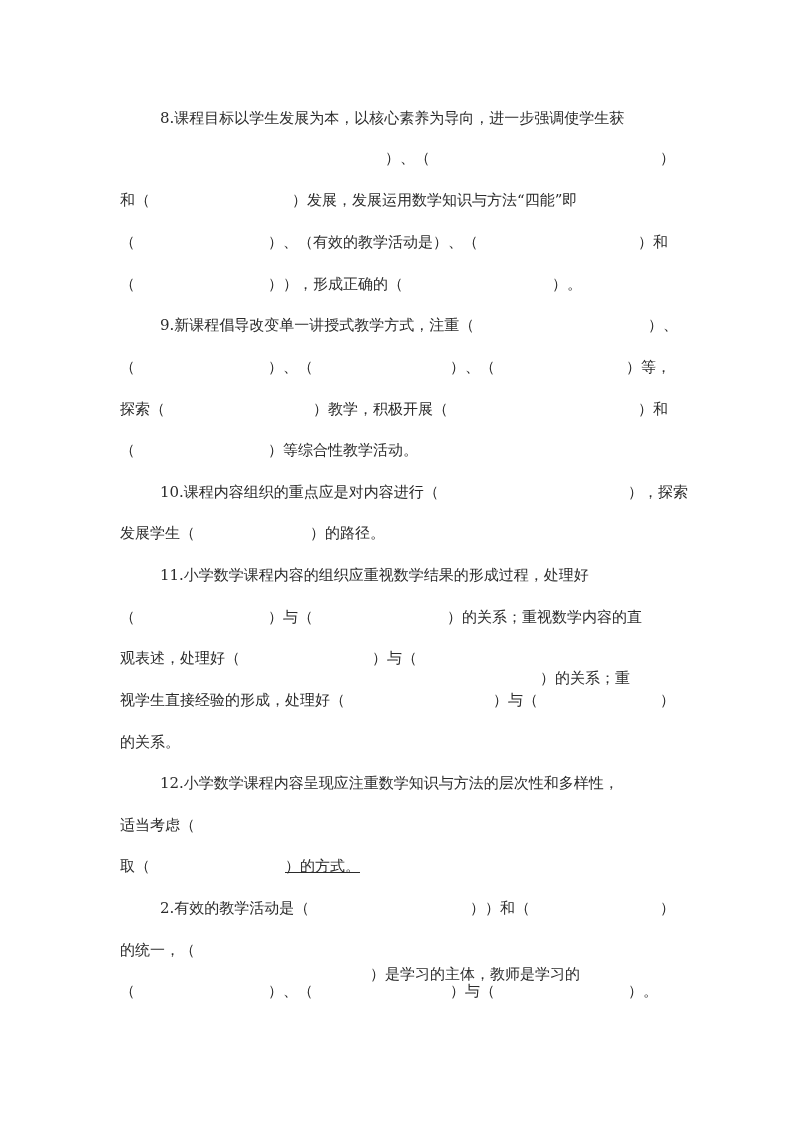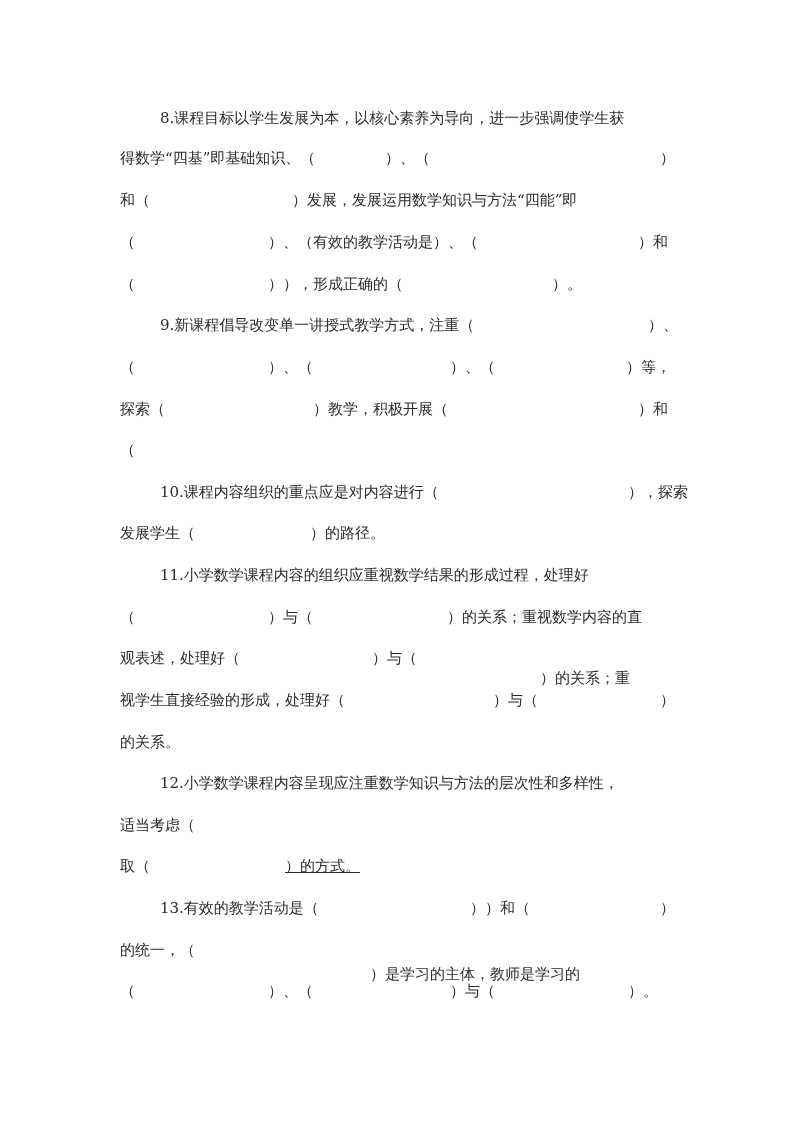--- a/index.html
+++ b/index.html
@@ -10,21 +10,20 @@
 </style>
 </head>
 <body>
 
 <div id="doc">
     <div>
       <div class="line" style="top: 106px;">
         <span class="seg" style="left: 40px;">8.课程目标以学生发展为本，以核心素养为导向，进一步强调使学生获</span>
       </div>
       <div class="line" style="top: 146px;">
-        <span class="seg" style="left: 0px;">得数学“四基”即基础知识、（</span>
         <span class="seg" style="left: 265px;">）、（</span>
         <span class="seg" style="left: 540px;">）</span>
       </div>
       <div class="line" style="top: 188px;">
         <span class="seg" style="left: 0px;">和（</span>
         <span class="seg" style="left: 172px;">）发展，发展运用数学知识与方法“四能”即</span>
       </div>
       <div class="line" style="top: 230px;">
         <span class="seg" style="left: 0px;">（</span>
         <span class="seg" style="left: 148px;">）、（有效的教学活动是）、（</span>
@@ -47,20 +46,21 @@
         <span class="seg" style="left: 330px;">）、（</span>
         <span class="seg" style="left: 506px;">）等，</span>
       </div>
       <div class="line" style="top: 397px;">
         <span class="seg" style="left: 0px;">探索（</span>
         <span class="seg" style="left: 193px;">）教学，积极开展（</span>
         <span class="seg" style="left: 518px;">）和</span>
       </div>
       <div class="line" style="top: 438px;">
         <span class="seg" style="left: 0px;">（</span>
+        <span class="seg" style="left: 148px;">）等综合性教学活动。</span>
       </div>
     </div>
     <div>
       <div class="line" style="top: 480px;">
         <span class="seg" style="left: 40px;">10.课程内容组织的重点应是对内容进行（</span>
         <span class="seg" style="left: 466px; margin-left: 42px;">），探索</span>
       </div>
       <div class="line" style="top: 521px;">
         <span class="seg" style="left: 0px;">发展学生（</span>
         <span class="seg" style="left: 190px;">）的路径。</span>
@@ -96,21 +96,21 @@
       <div class="line" style="top: 813px;">
         <span class="seg" style="left: 0px;">适当考虑（</span>
       </div>
       <div class="line" style="top: 854px;">
         <span class="seg" style="left: 0px;">取（</span>
         <span class="seg" style="left: 165px; text-decoration: underline;">）的方式。</span>
       </div>
     </div>
     <div>
       <div class="line" style="top: 896px;">
-        <span class="seg" style="left: 40px;">13.有效的教学活动是（</span>
+        <span class="seg" style="left: 40px;">2.有效的教学活动是（</span>
         <span class="seg" style="left: 350px;">））和（</span>
         <span class="seg" style="left: 540px;">）</span>
       </div>
       <div class="line" style="top: 938px;">
         <span class="seg" style="left: 0px;">的统一，（</span>
         <span class="seg" style="left: 250px; margin-top: 24px;">）是学习的主体，教师是学习的</span>
       </div>
       <div class="line" style="top: 979px;">
         <span class="seg" style="left: 0px;">（</span>
         <span class="seg" style="left: 148px;">）、（</span>

